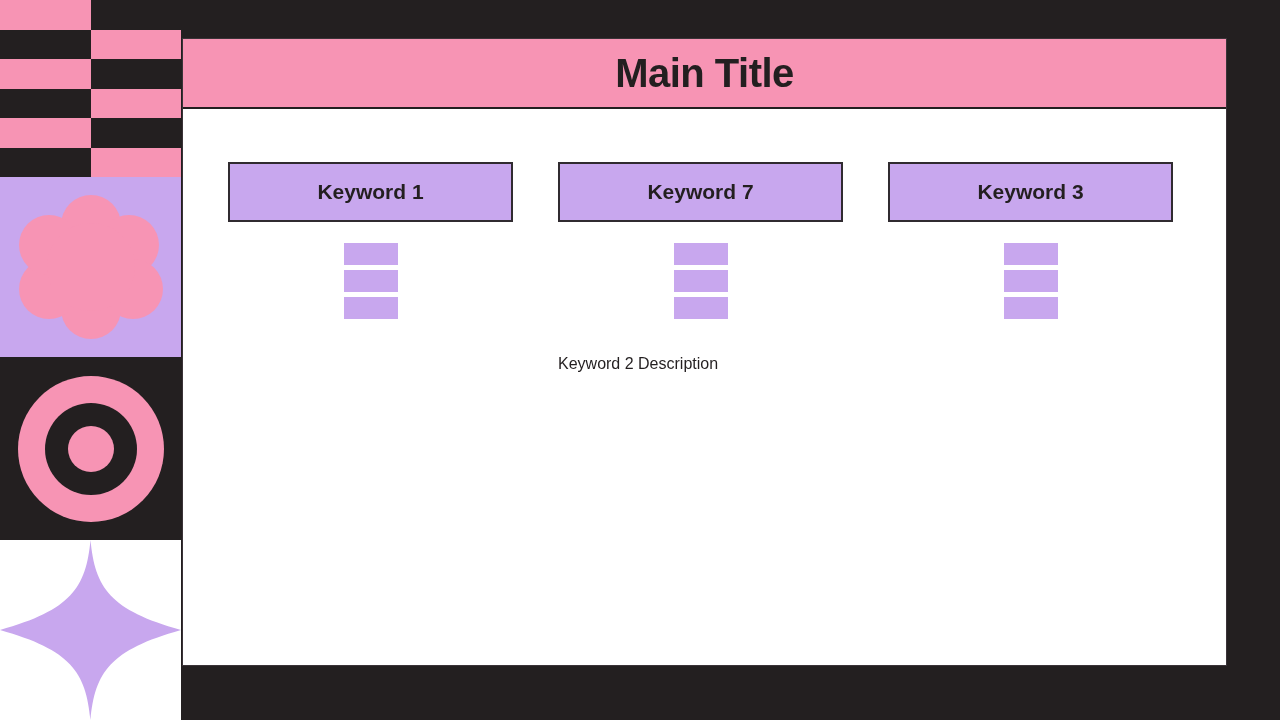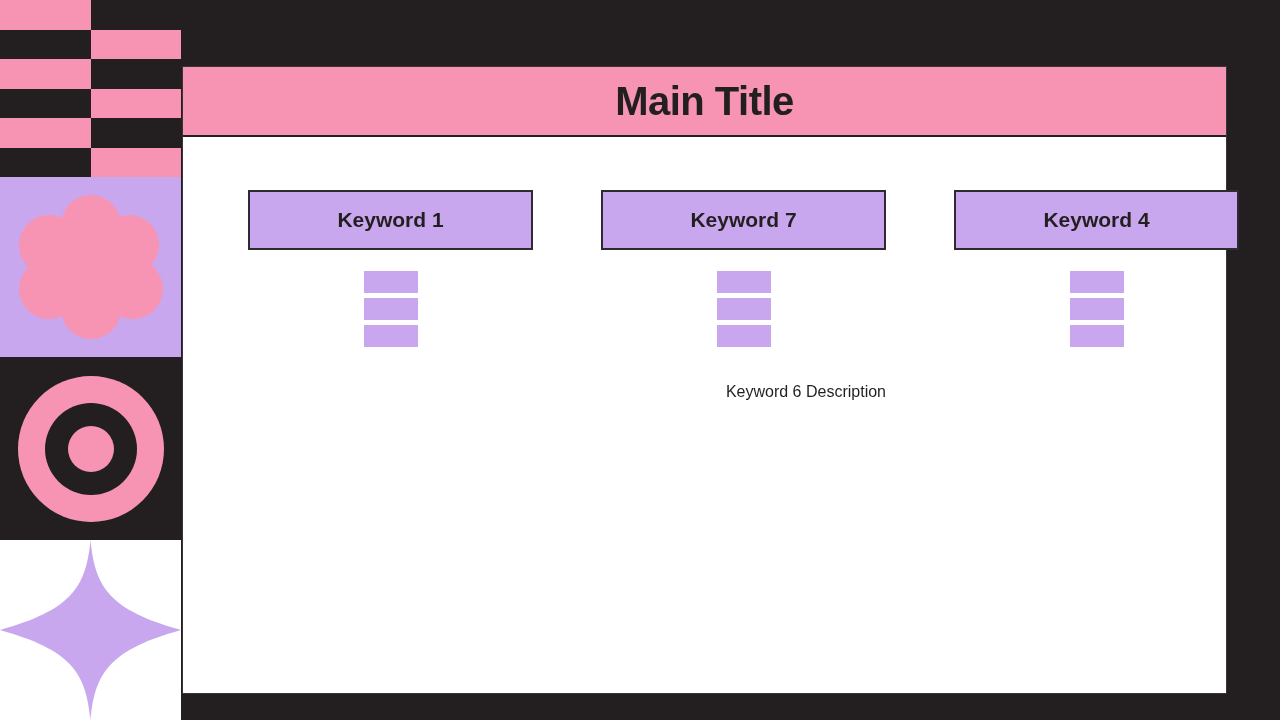--- a/index.html
+++ b/index.html
@@ -108,21 +108,20 @@
 
   
   .slide-card {
     position: absolute;
     left: 182px;
     top: 38px;
     width: 1045px;
     height: 628px;
     background: #FFFFFF;
     border: 1px solid #3A3338;
-    margin-top: 28px;
   }
 
   .slide-header {
     height: 70px;
     background: #F794B4;
     border-bottom: 2px solid #231F20;
     display: flex;
     align-items: center;
     justify-content: center;
   }
@@ -134,23 +133,22 @@
   }
 
   .slide-body {
     padding: 0;
     height: calc(100% - 72px);
     background: #FFFFFF;
   }
 
   .columns {
     display: flex;
-    padding: 53px 42px 0 65px;
-    gap: 68px;
-    text-align: right;
+    padding: 53px 42px 0 45px;
+    gap: 45px;
   }
   .column {
     width: 285px;
     flex: 0 0 285px;
   }
 
   .keyword-box {
     height: 60px;
     background: #C8A7EE;
     border: 2px solid #302B30;
@@ -265,26 +263,26 @@
         <div class="keyword-box">
           <span class="keyword-label">Keyword 7</span>
         </div>
         <div class="icon-wrap">
           <div class="bars-icon">
             <div class="bar"></div>
             <div class="bar"></div>
             <div class="bar"></div>
           </div>
         </div>
-        <div class="desc-text">Keyword 6 Description</div>
+        <div class="desc-text">Keyword 2 Description</div>
       </div>
 
       <div class="column">
         <div class="keyword-box">
-          <span class="keyword-label">Keyword 4</span>
+          <span class="keyword-label">Keyword 3</span>
         </div>
         <div class="icon-wrap">
           <div class="bars-icon">
             <div class="bar"></div>
             <div class="bar"></div>
             <div class="bar"></div>
           </div>
         </div>
       </div>
 

